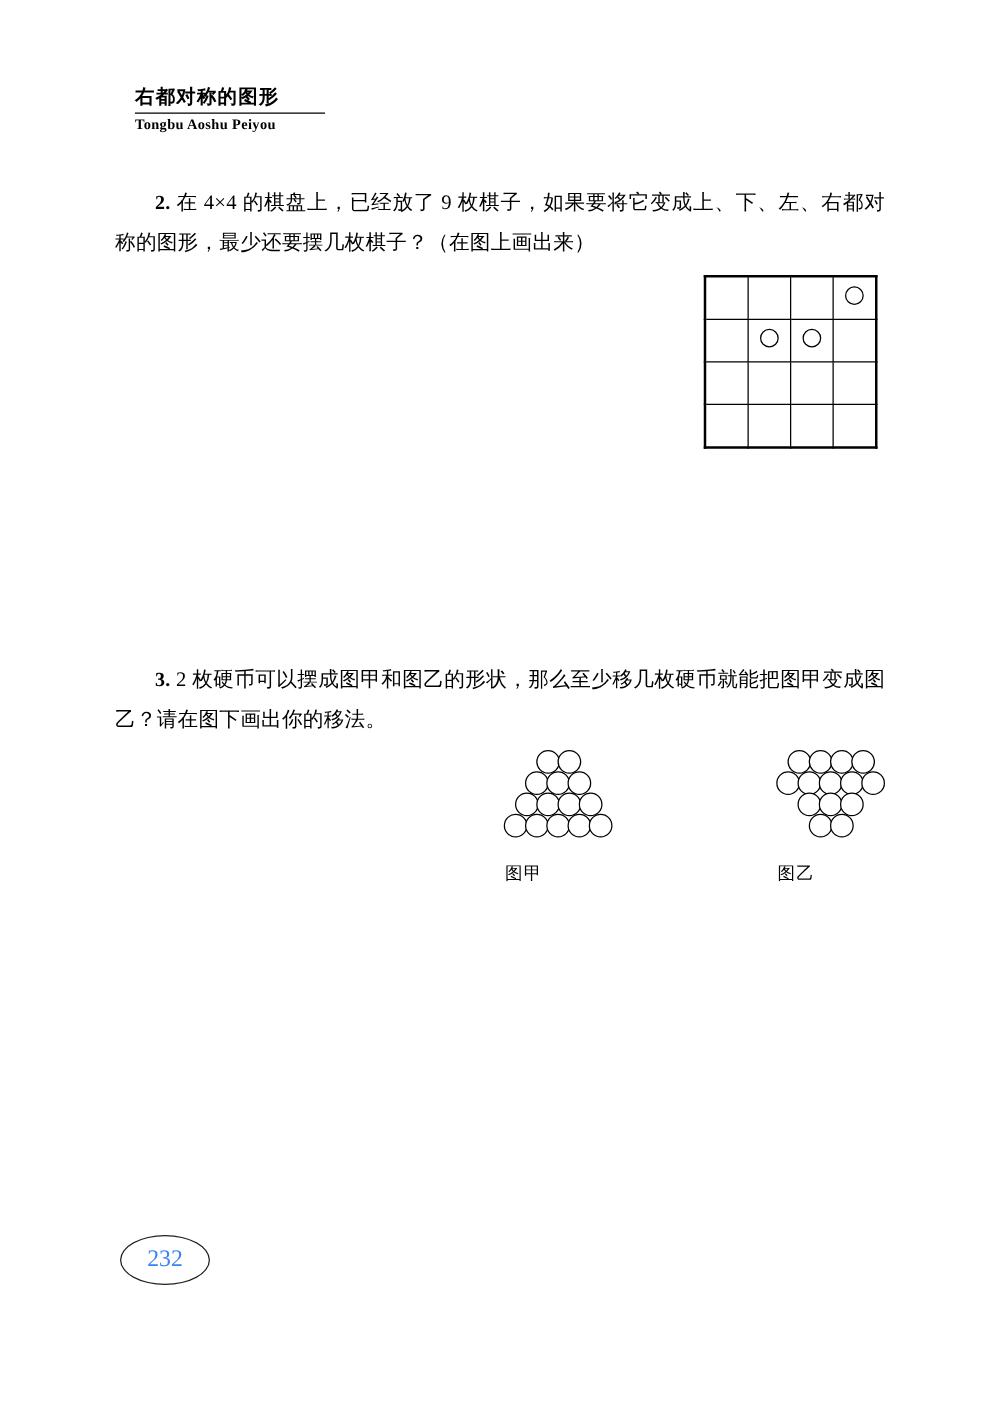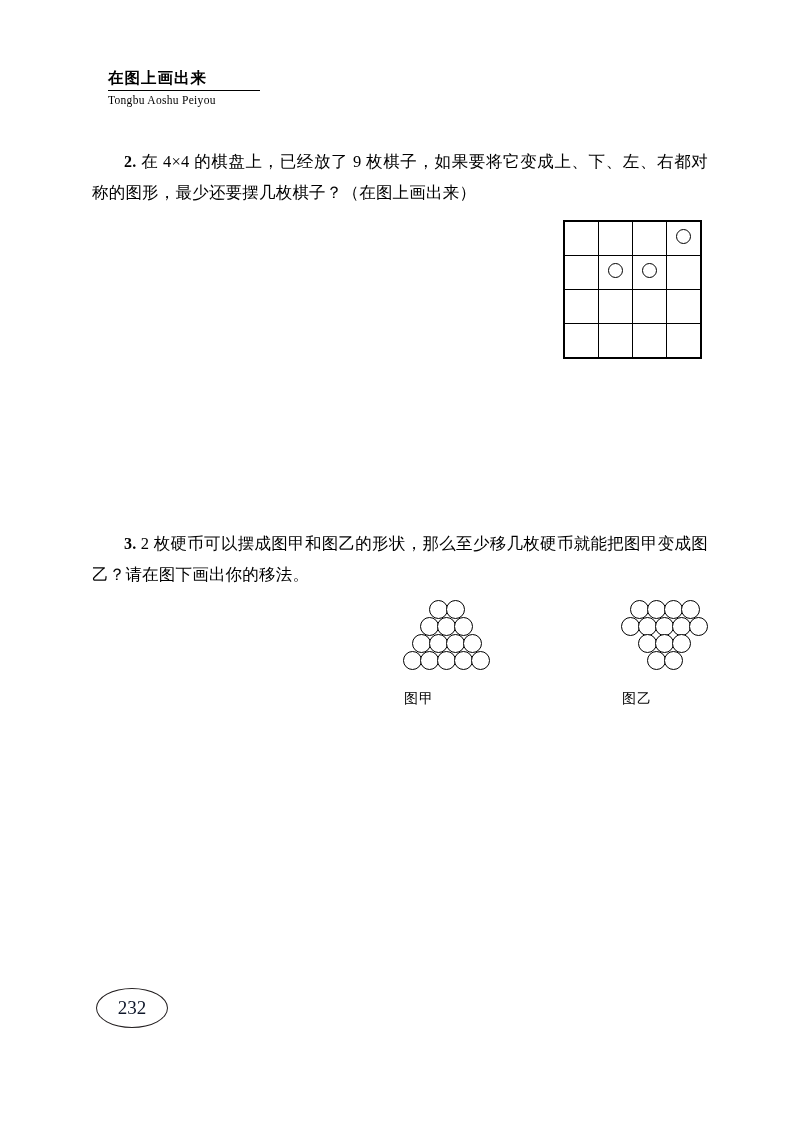--- a/index.html
+++ b/index.html
@@ -33,21 +33,21 @@
   }
   .header-rule {
     width: 152px;
     height: 1px;
     background: #000;
     margin-top: 2px;
   }
   .header-py {
     font-family: "Liberation Serif", serif;
     font-size: 11.5px;
-    font-weight: normal;
+    font-weight: bold;
     margin-top: 3px;
     letter-spacing: 0.3px;
   }
 
   
   .problem {
     position: absolute;
     left: 92px;
     width: 616px;
     font-size: 16.5px;
@@ -127,28 +127,28 @@
     top: 988px;
     width: 70px;
     height: 38px;
     border: 1.5px solid #231f20;
     border-radius: 50%;
     display: flex;
     align-items: center;
     justify-content: center;
     font-size: 19px;
     font-family: "Liberation Serif", serif;
-    color: #0f172a;
+    color: #3b82f6;
   }
 </style>
 </head>
 <body>
 
 <div class="header">
-  <div class="header-cn">在图上画出来</div>
+  <div class="header-cn">右都对称的图形</div>
   <div class="header-rule"></div>
   <div class="header-py">Tongbu  Aoshu  Peiyou</div>
 </div>
 
 <div class="problem" id="p2">
   <span class="indent"></span><span class="num">2.</span> <span>在 4×4 的棋盘上，已经放了 9 枚棋子，如果要将它变成上、下、左、右都对称的图形，最少还要摆几枚棋子？（在图上画出来）</span>
 </div>
 
 <div class="grid-wrap">
   <table class="chessboard">

